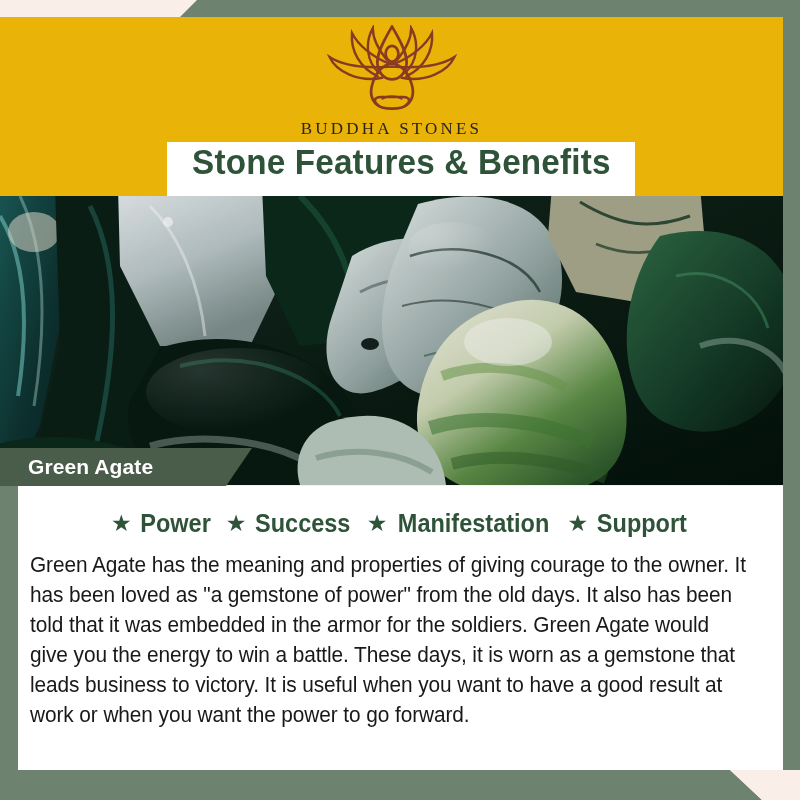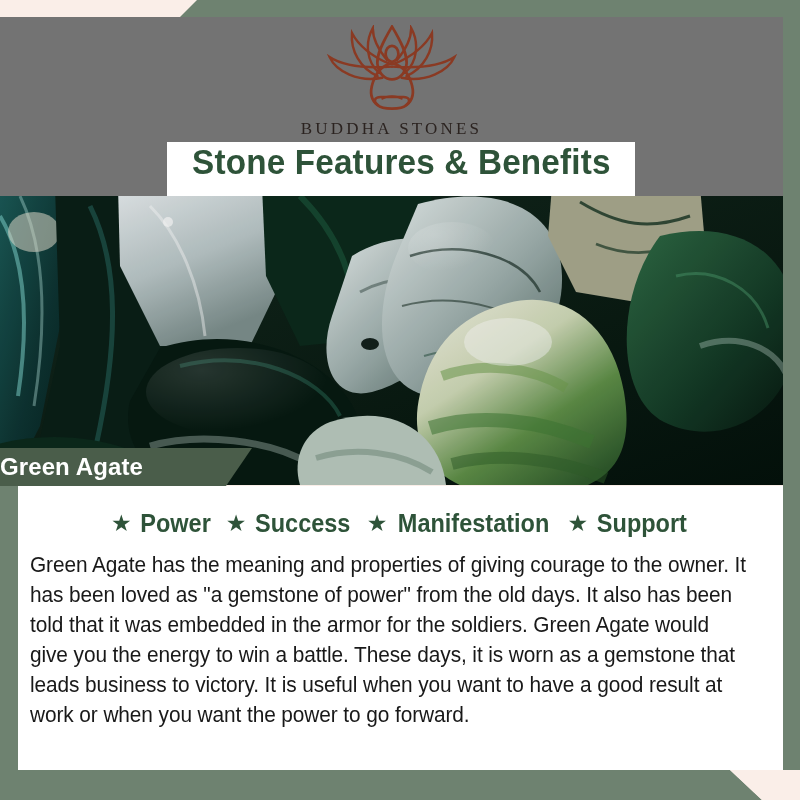--- a/index.html
+++ b/index.html
@@ -68,21 +68,21 @@
     clip-path: polygon(30px 0, 100% 0, 100% 100%, 62px 100%);
   }
 
   
   .header {
     position: absolute;
     top: 17px;
     left: 0;
     width: 783px;
     height: 179px;
-    background: #737373;
+    background: #eab308;
   }
 
   .brand {
     position: absolute;
     top: 8px;
     left: 0;
     width: 783px;
     text-align: center;
   }
   .brand-logo {
@@ -145,22 +145,23 @@
     top: 448px;
     width: 252px;
     height: 38px;
     background: #4a5d4a;
     -webkit-clip-path: polygon(0 0, 100% 0, 226px 100%, 0 100%);
     clip-path: polygon(0 0, 100% 0, 226px 100%, 0 100%);
     display: flex;
     align-items: center;
   }
   .stone-label-text {
+    margin-left: 28px;
     color: #ffffff;
-    font-size: 24px;
+    font-size: 21px;
     font-weight: 700;
     letter-spacing: 0.1px;
   }
 
   
   .body-panel {
     position: absolute;
     left: 18px;
     top: 486px;
     width: 765px;

